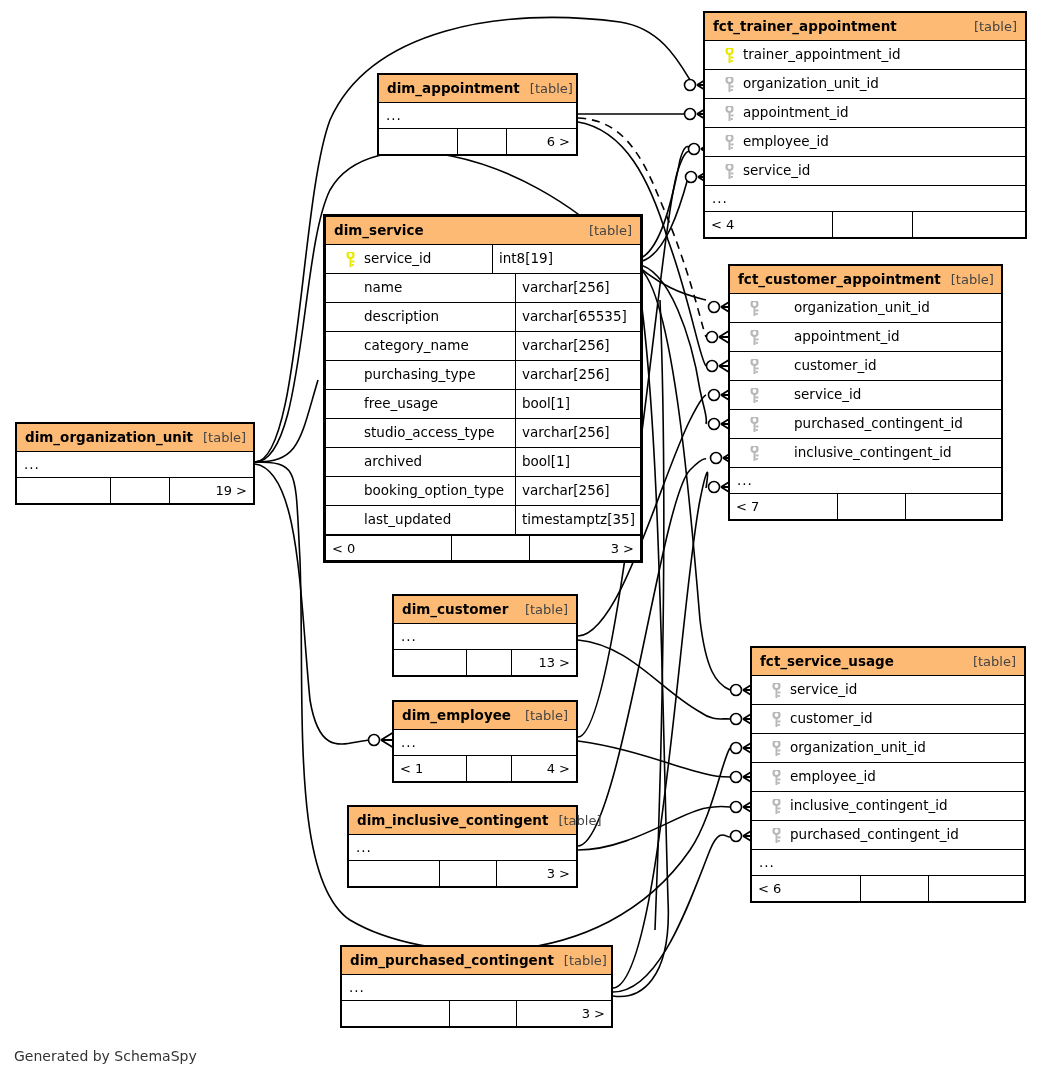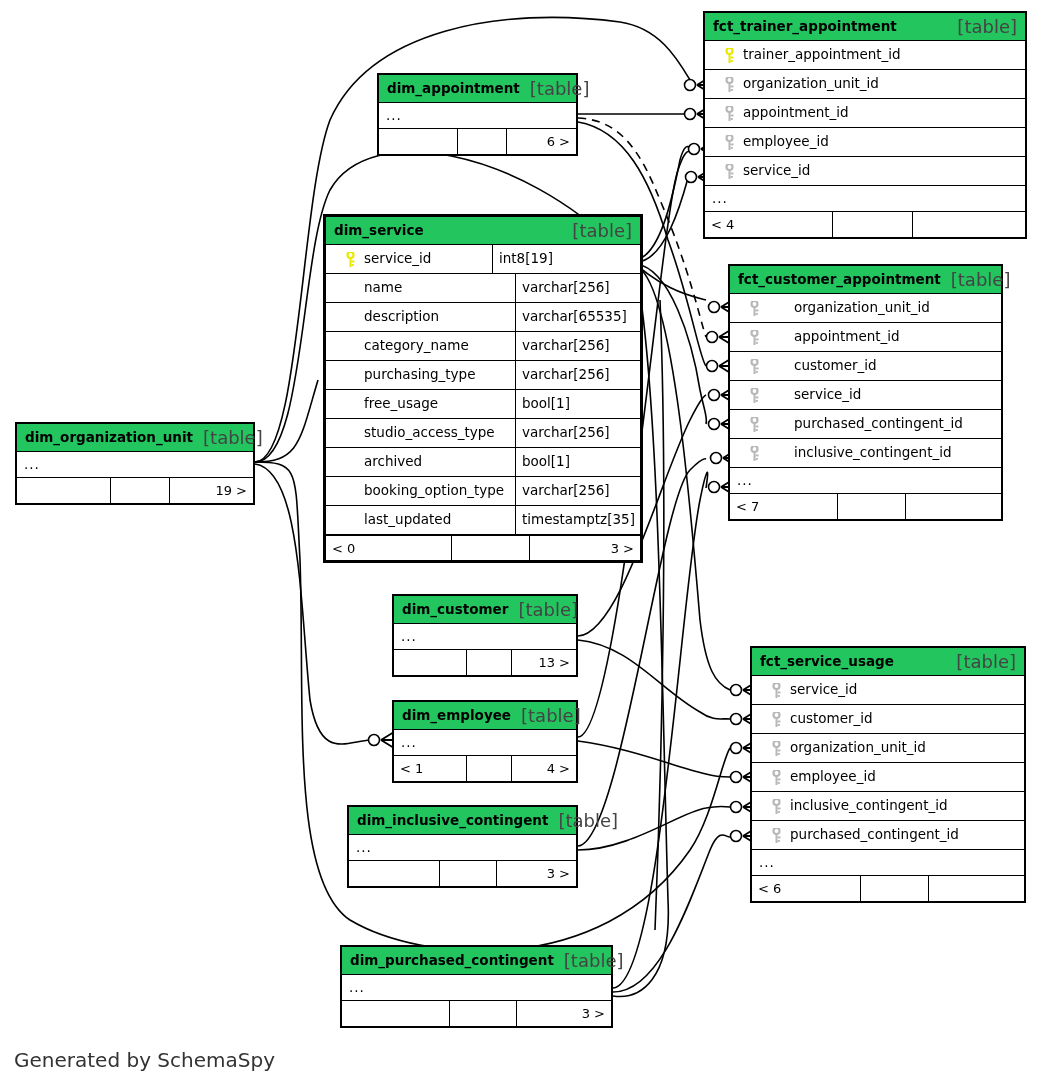--- a/index.html
+++ b/index.html
@@ -37,33 +37,33 @@
     font-size: 13.5px;
     line-height: 1;
   }
   .tbl.focus {
     border-width: 3px;
   }
   .tbl-title {
     display: flex;
     align-items: center;
     justify-content: space-between;
-    background: #22c55e;
+    background: #fdba74;
     border-bottom: 1px solid #000000;
     padding: 0 8px;
     height: 28px;
     box-sizing: border-box;
     white-space: nowrap;
   }
   .tbl-name {
     font-weight: bold;
     font-size: 13.5px;
   }
   .tbl-tag {
-    font-size: 18px;
+    font-size: 13px;
     color: #444444;
     padding-left: 10px;
   }
   .row {
     display: flex;
     align-items: center;
     height: 29px;
     box-sizing: border-box;
     border-bottom: 1px solid #000000;
     white-space: nowrap;
@@ -118,21 +118,21 @@
     padding: 0 6px;
   }
   .foot-cell:last-child { border-right: none; }
   .foot-left { flex: 0 0 40%; justify-content: flex-start; }
   .foot-mid  { flex: 0 0 25%; }
   .foot-right{ flex: 1 1 auto; justify-content: flex-end; }
   .credit {
     position: absolute;
     left: 14px;
     top: 1048px;
-    font-size: 20px;
+    font-size: 14px;
     color: #333333;
   }
 </style>
 </head>
 <body>
 
 <div id="canvas">
 
   <svg id="edges" viewBox="0 0 1043 1079" xmlns="http://www.w3.org/2000/svg">
     <defs>

